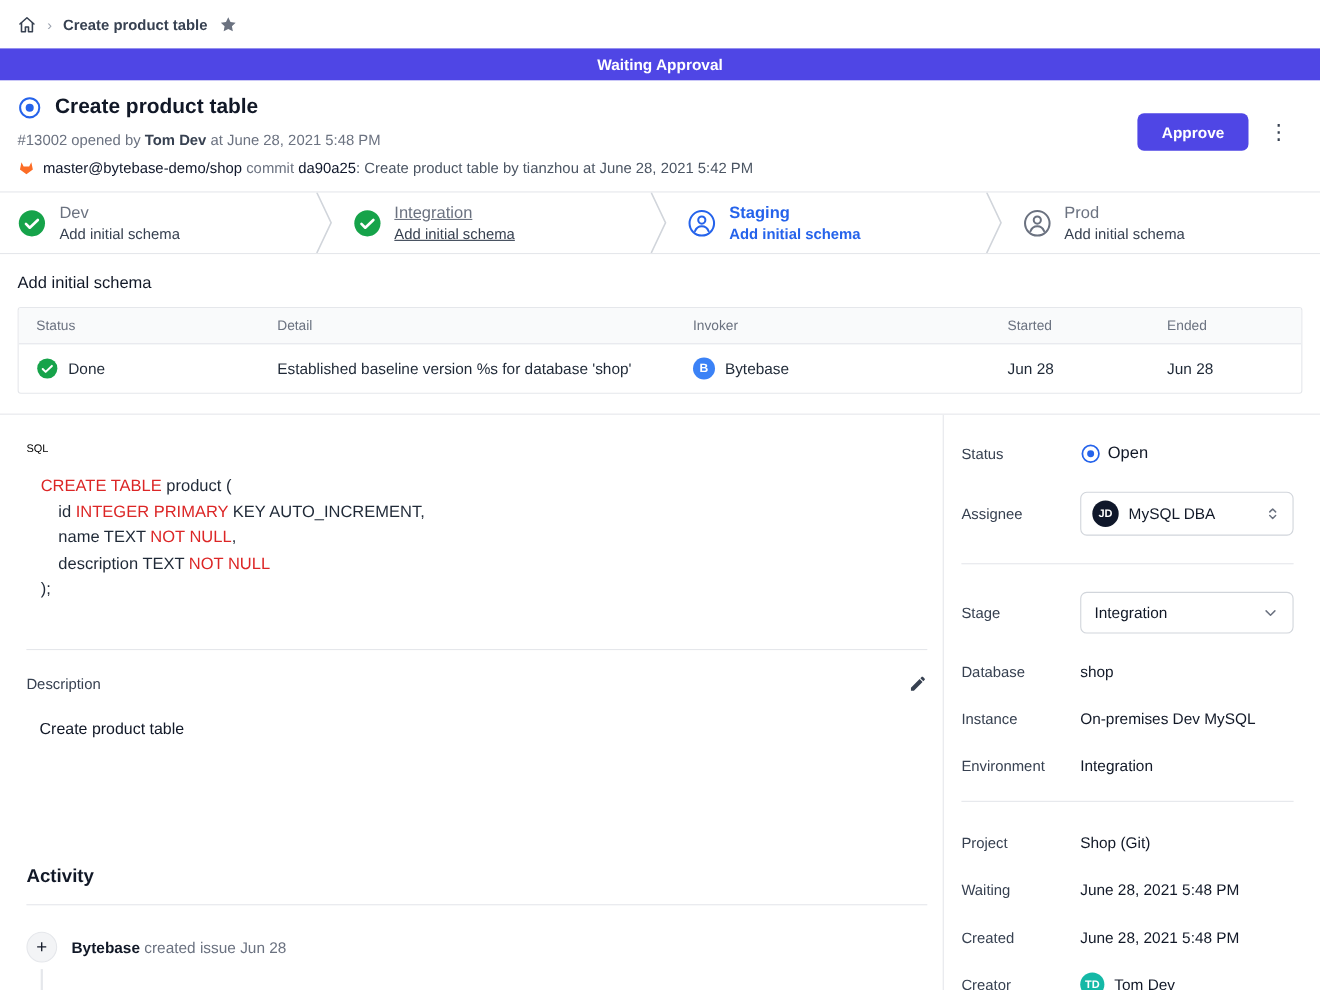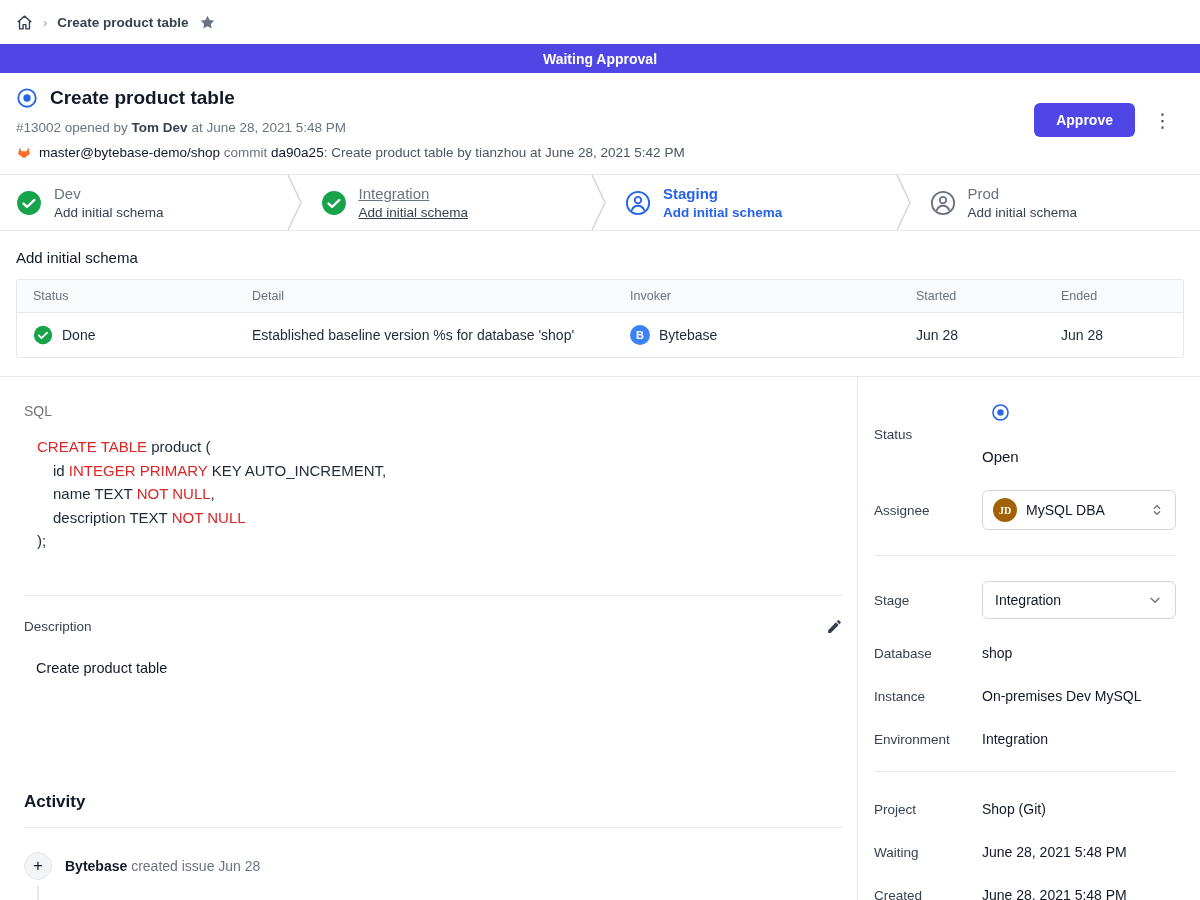--- a/index.html
+++ b/index.html
@@ -53,30 +53,30 @@
   .task-heading { font-size:15px; font-weight:500; color:#111827; margin:6px 0 13px 0; }
   .task-table { border:1px solid #e5e7eb; border-radius:3px; overflow:hidden; }
   .tt-row { display:grid; grid-template-columns:219px 378px 286px 145px 1fr; align-items:center; }
   .tt-head { background:#f9fafb; border-bottom:1px solid #e5e7eb; }
   .tt-head > div { font-size:12.5px; color:#6b7280; padding:9px 16px; }
   .tt-body > div { font-size:14px; color:#1f2937; padding:12px 16px; }
   .cell-flex { display:flex; align-items:center; gap:9px; }
   .icon-check-sm svg { width:20px; height:20px; display:block; }
   .avatar { border-radius:50%; color:#fff; display:flex; align-items:center; justify-content:center; font-weight:700; flex:none; }
   .avatar-b  { width:20px; height:20px; background:#3b82f6; font-size:11px; }
-  .avatar-jd { width:24px; height:24px; background:#a16207; font-size:10px;font-family:Liberation Serif, serif; }
+  .avatar-jd { width:24px; height:24px; background:#0f172a; font-size:10px; }
   .avatar-td { width:22px; height:22px; background:#14b8a6; font-size:10px; }
 
   
   .main { flex:1; display:flex; border-top:1px solid #e5e7eb; overflow:hidden; }
   .left-col { width:857px; flex:none; padding:26px 14px 0 24px; overflow:hidden; }
   .right-col { flex:1; border-left:1px solid #e5e7eb; padding:26px 24px 0 16px; overflow:hidden; }
 
   
-  .sql-label { font-size:14px; color:#737373; margin-bottom:16px; }
+  .sql-label { font-size:10px; color:#000000; margin-bottom:16px; }
   .sql-code { margin-left:13px; font-size:15px; line-height:23.5px; color:#1f2937; }
   .code-line.ind { padding-left:16px; }
   .kw { color:#dc2626; }
 
   .h-divider { border-top:1px solid #e5e7eb; margin-top:42px; }
 
   
   .desc-head { display:flex; align-items:center; justify-content:space-between; margin-top:22px; }
   .desc-label { font-size:13.5px; color:#374151; }
   .icon-pencil { cursor:pointer; }
@@ -91,21 +91,21 @@
   .activity-text { font-size:14px; color:#6b7280; }
   .activity-text .actor { color:#111827; font-weight:600; }
   .timeline-line { width:2px; height:22px; background:#e5e7eb; margin:6px 0 0 13px; }
 
   
   .side-row { display:flex; align-items:center; }
   .side-label { width:108px; flex:none; font-size:13.5px; color:#374151; }
   .side-value { font-size:14px; color:#111827; font-weight:500; }
   .side-value.plain { font-weight:400; }
   .row-status { margin-bottom:25px; }
-  .status-val { display:flex; align-items:center; gap:26px; font-size:15px; color:#111827;flex-direction:column; }
+  .status-val { display:flex; gap:6px; font-size:15px; color:#111827; }
   .icon-open-sm svg { width:19px; height:19px; display:block; }
   .control { flex:1; display:flex; align-items:center; gap:9px; border:1px solid #d1d5db; border-radius:6px; background:#fff; padding:0 10px; cursor:pointer; }
   .control-assignee { height:40px; }
   .control-select { height:38px; padding:0 12px; }
   .control .ctl-text { font-size:14px; color:#111827; }
   .ctl-icon { margin-left:auto; color:#6b7280; }
   .ctl-icon svg { width:16px; height:16px; display:block; }
   .side-divider { border-top:1px solid #e5e7eb; margin:25px 0 25px 0; }
   .side-divider2 { border-top:1px solid #e5e7eb; margin:21px 0 26px 0; }
   .row-sm { height:22px; margin-bottom:21px; }

